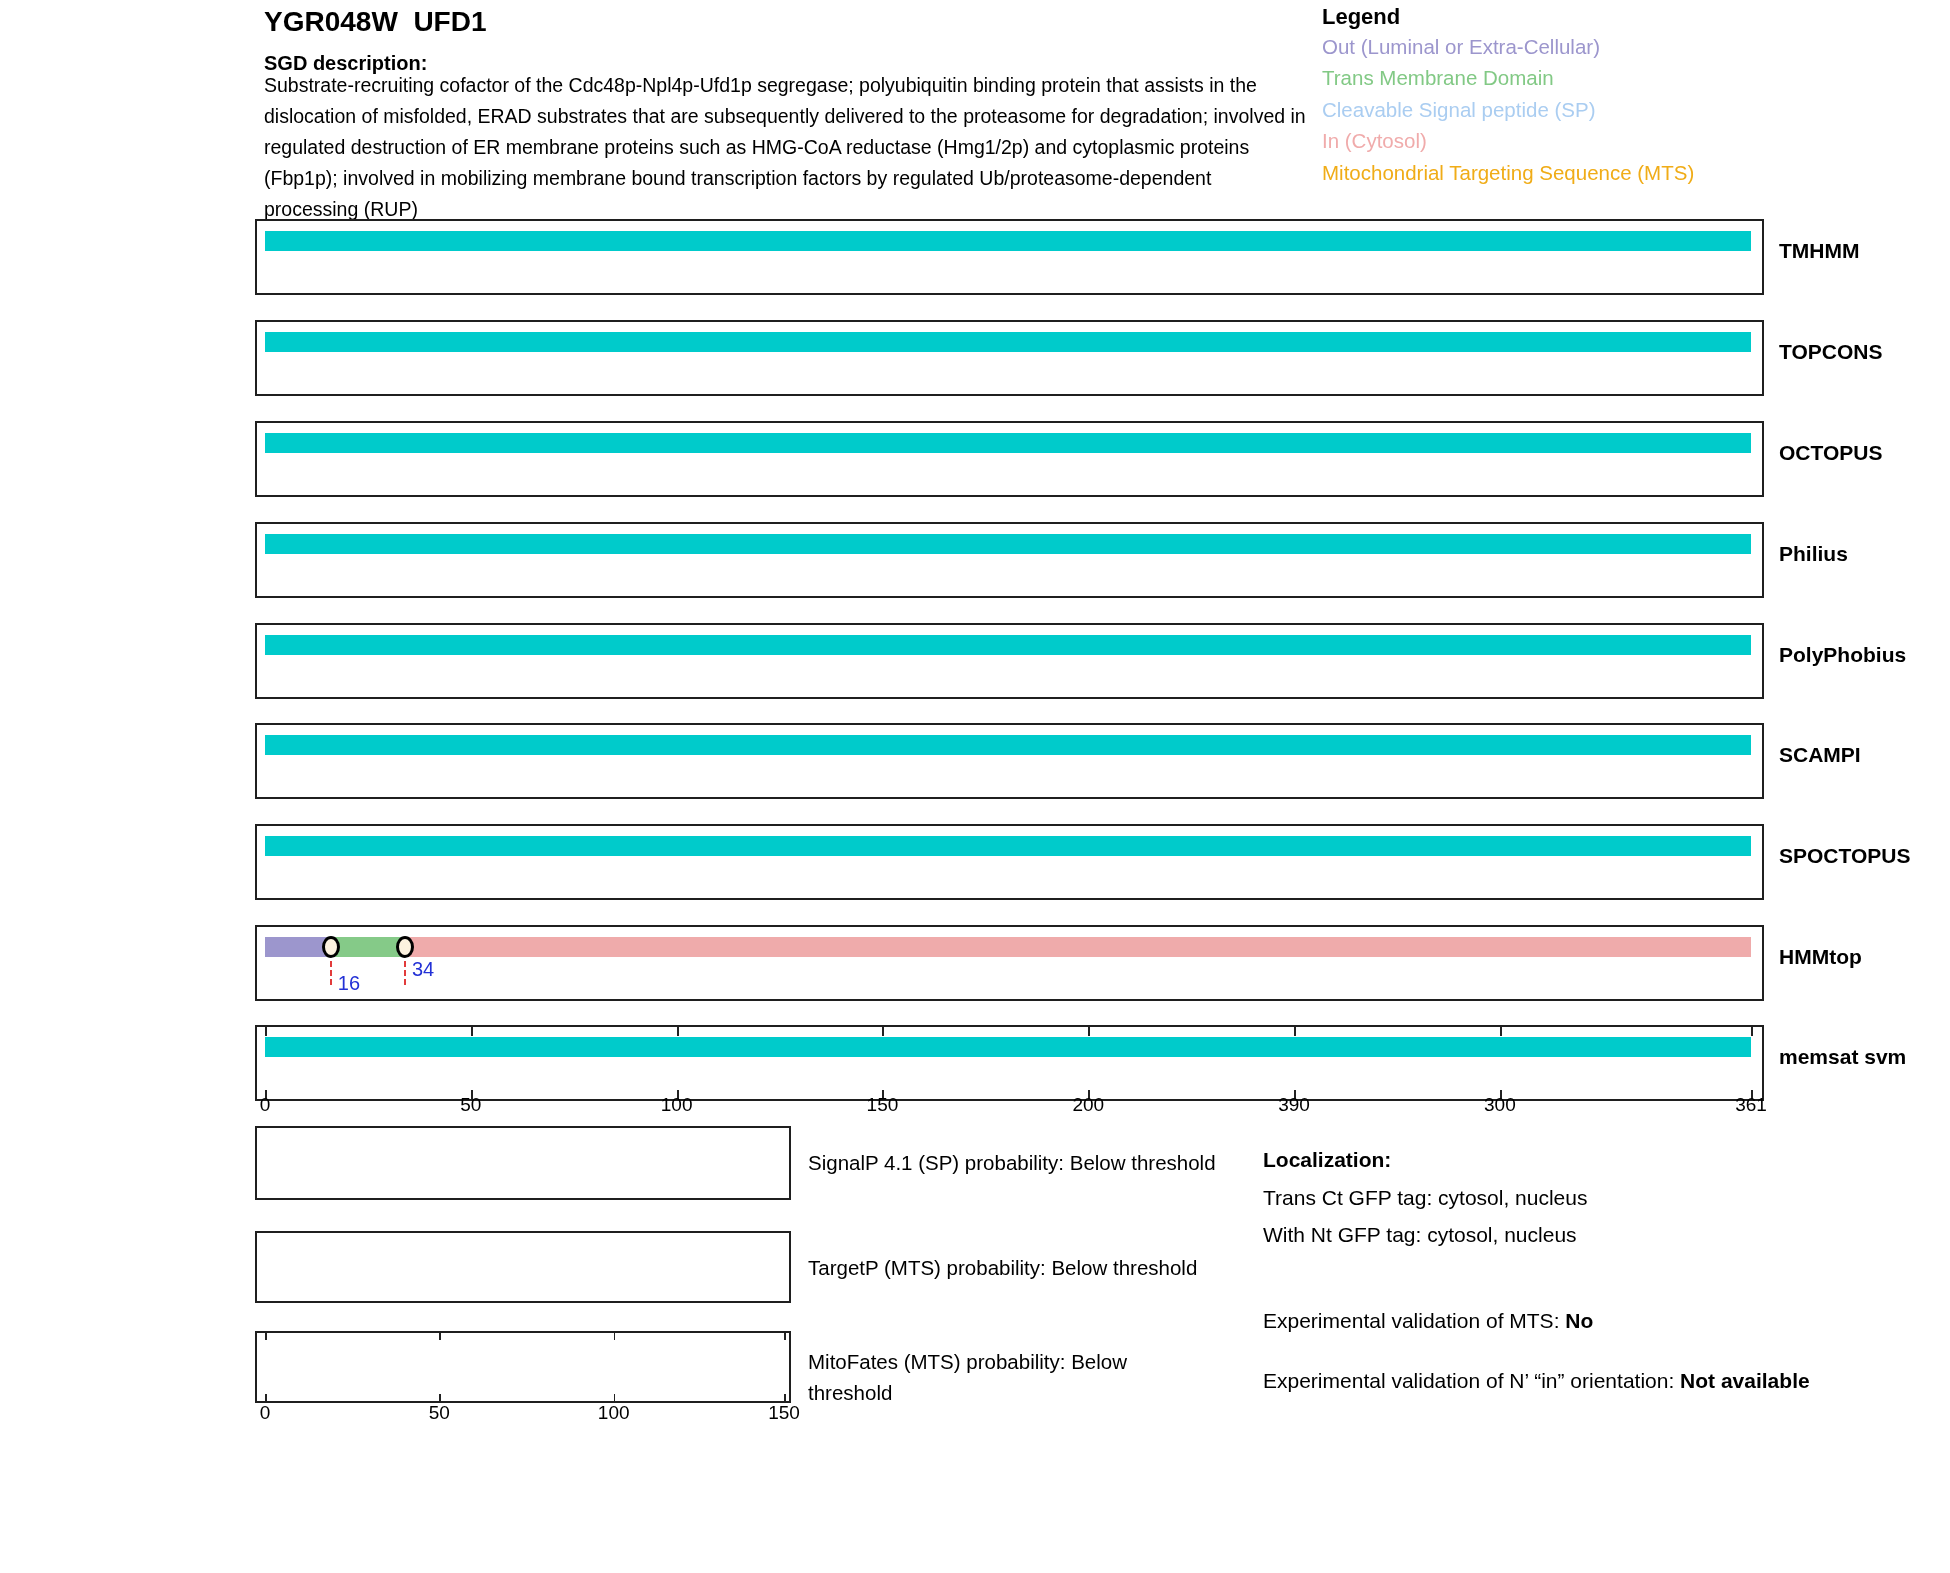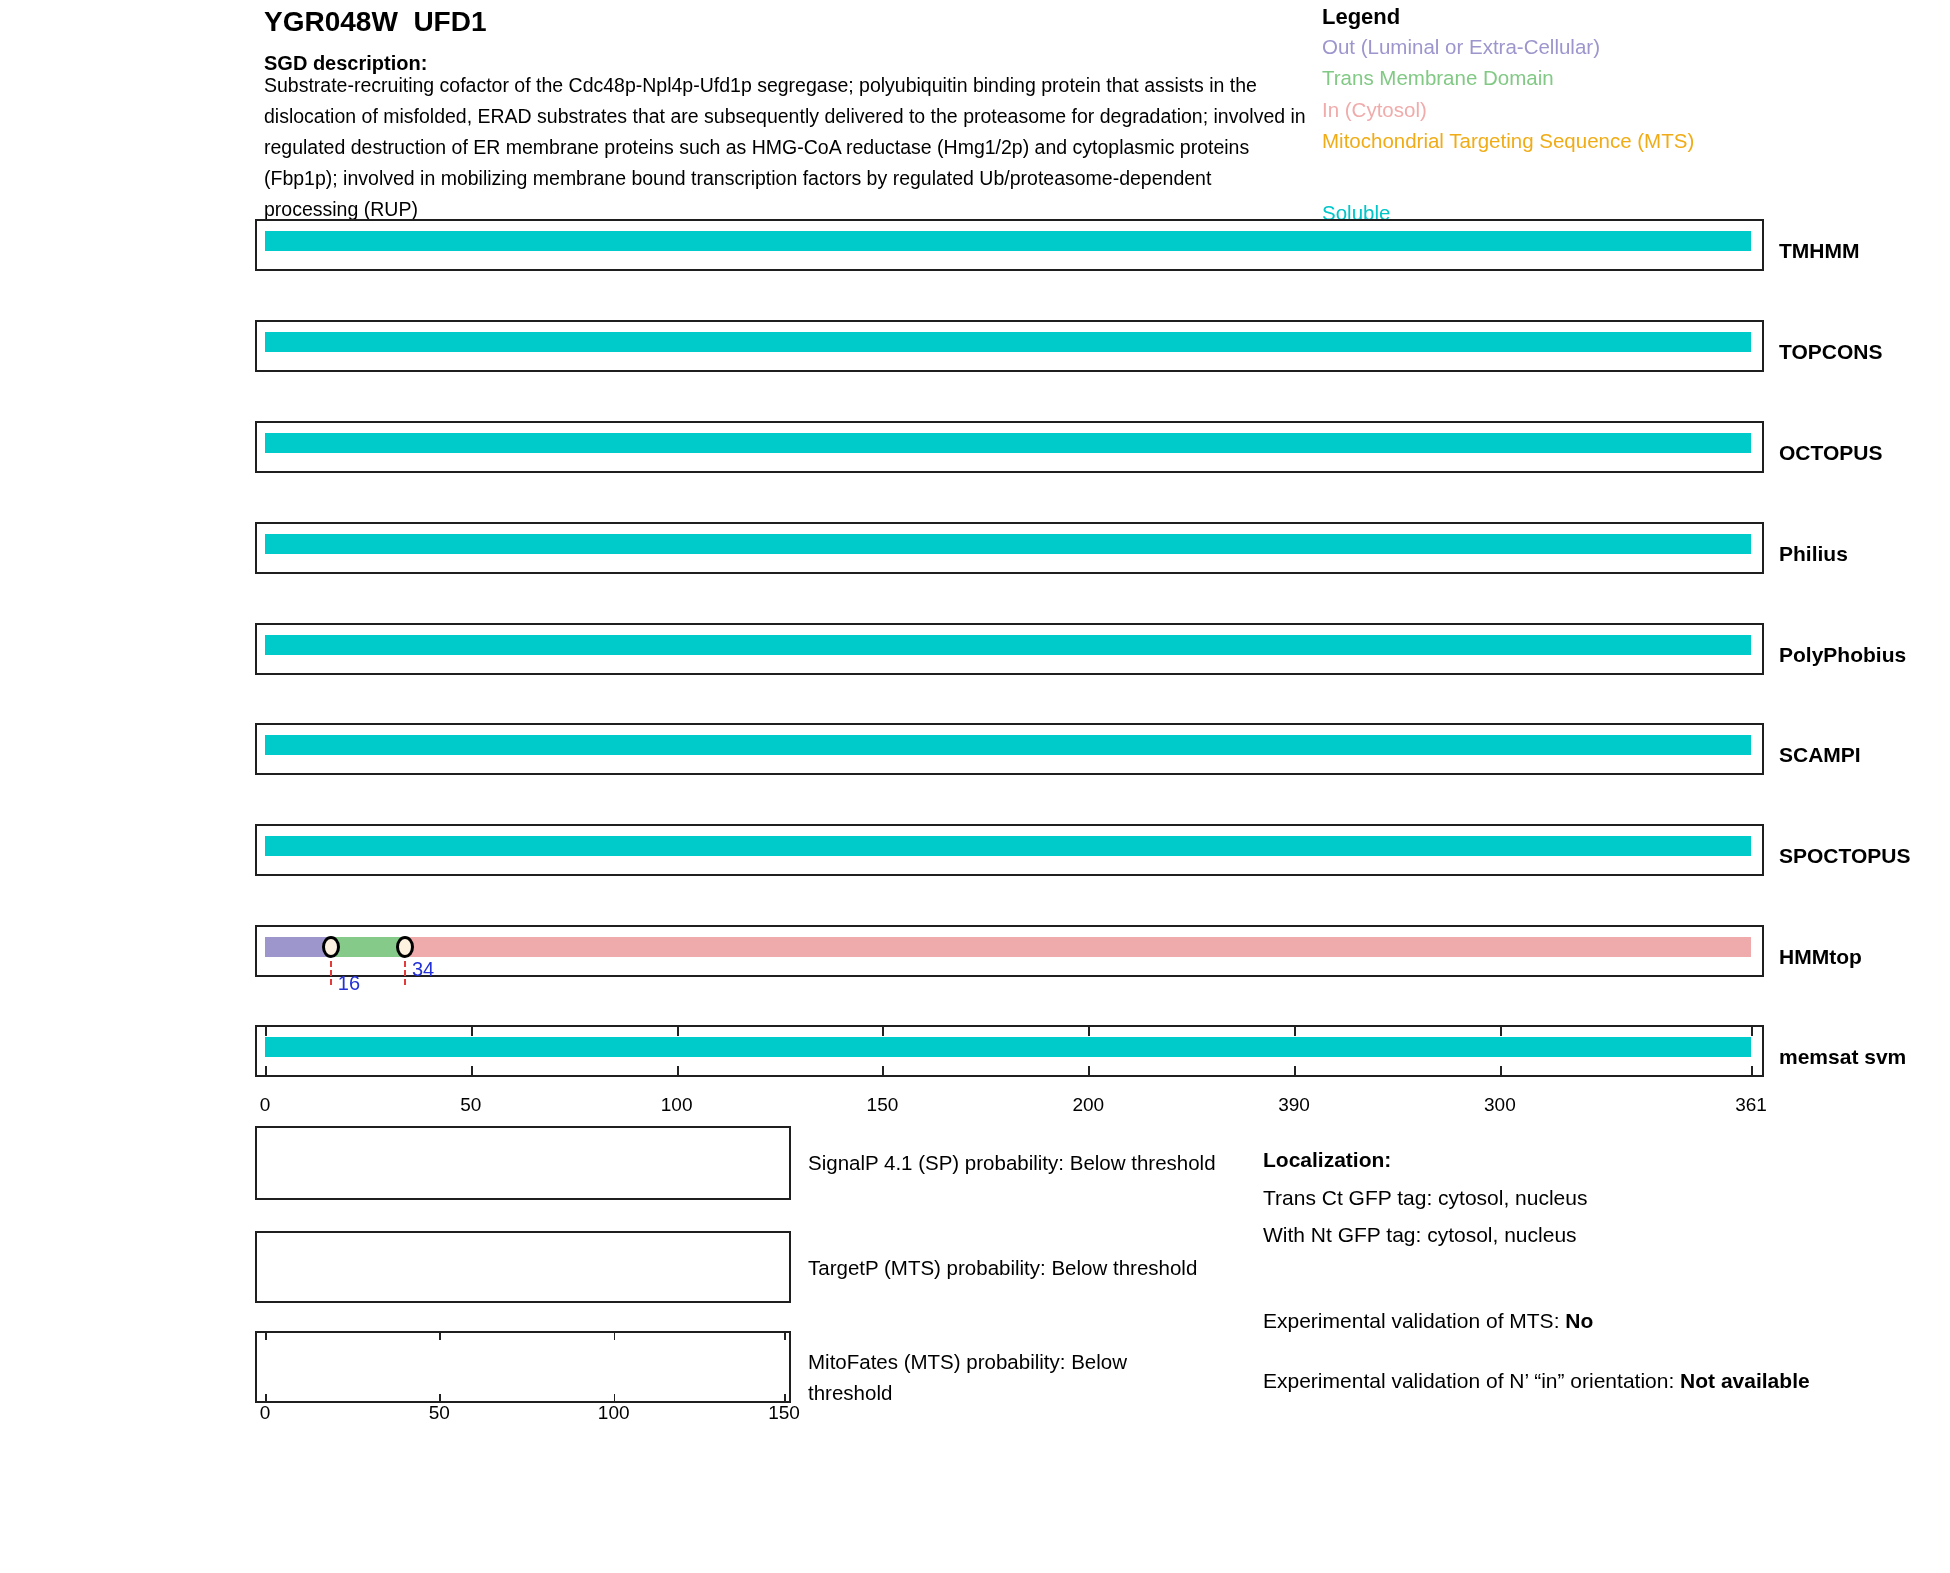--- a/index.html
+++ b/index.html
@@ -7,21 +7,21 @@
   #page{position:relative;width:1950px;height:1573px;background:#fff;overflow:hidden;}
 
   .title{position:absolute;left:264px;top:6px;font-size:28px;font-weight:bold;white-space:pre;}
   .sgd-label{position:absolute;left:264px;top:52px;font-size:20px;font-weight:bold;}
   .description{position:absolute;left:264px;top:70px;width:1045px;font-size:19.5px;line-height:31px;margin:0;}
 
   .legend{position:absolute;left:1322px;top:4px;width:600px;}
   .legend-title{font-size:22px;font-weight:bold;margin-bottom:1px;}
   .legend-entry{font-size:20.5px;font-weight:normal;line-height:31.4px;white-space:nowrap;}
 
-  .track-box{position:absolute;left:255px;width:1509px;height:52px;border:2px solid #1f1f1f;
+  .track-box{position:absolute;left:255px;width:1509px;height:76px;border:2px solid #1f1f1f;
              box-sizing:border-box;background:#fff;}
   .seg{position:absolute;top:10px;height:20px;}
   .track-label{position:absolute;left:1779px;width:170px;height:64px;font-size:21px;font-weight:bold;
                display:flex;align-items:center;white-space:nowrap;}
 
   .tick{position:absolute;width:2px;background:#222;}
   .tick.top{top:0;height:9px;}
   .tick.bottom{bottom:0;height:9px;}
   .tick.thin{height:7px;width:1.5px;}
 
@@ -57,20 +57,21 @@
 
   <div class="title">YGR048W  UFD1</div>
   <div class="sgd-label">SGD description:</div>
   <p class="description">Substrate-recruiting cofactor of the Cdc48p-Npl4p-Ufd1p segregase; polyubiquitin binding protein that assists in the dislocation of misfolded, ERAD substrates that are subsequently delivered to the proteasome for degradation; involved in regulated destruction of ER membrane proteins such as HMG-CoA reductase (Hmg1/2p) and cytoplasmic proteins (Fbp1p); involved in mobilizing membrane bound transcription factors by regulated Ub/proteasome-dependent processing (RUP)</p>
 
   <div class="legend">
     <div class="legend-title">Legend</div>
     <div id="legend-entries">
         <div class="legend-entry" style="color: rgb(156, 150, 205);">Out (Luminal or Extra-Cellular)</div>
         <div class="legend-entry" style="color: rgb(130, 201, 133);">Trans Membrane Domain</div>
+        <div class="legend-entry" style="color: rgb(170, 205, 241);">Cleavable Signal peptide (SP)</div>
         <div class="legend-entry" style="color: rgb(240, 171, 171);">In (Cytosol)</div>
         <div class="legend-entry" style="color: rgb(240, 172, 23);">Mitochondrial Targeting Sequence (MTS)</div>
         <div class="legend-entry" style="color: rgb(0, 198, 201); margin-top: 40px;">Soluble</div>
       </div>
   </div>
 
   <div class="plot-box" id="plot-signalp"></div>
   <div class="plot-box" id="plot-targetp"></div>
   <div class="plot-box" id="plot-mitofates">
       <div class="tick top thin" style="left: 8px;"></div>

